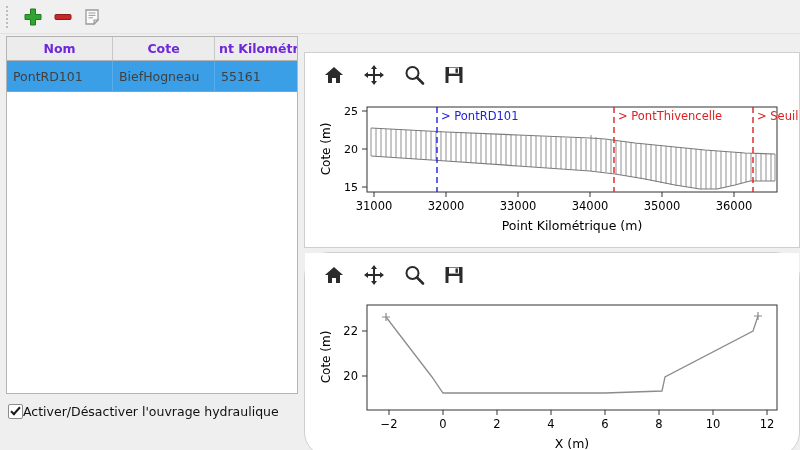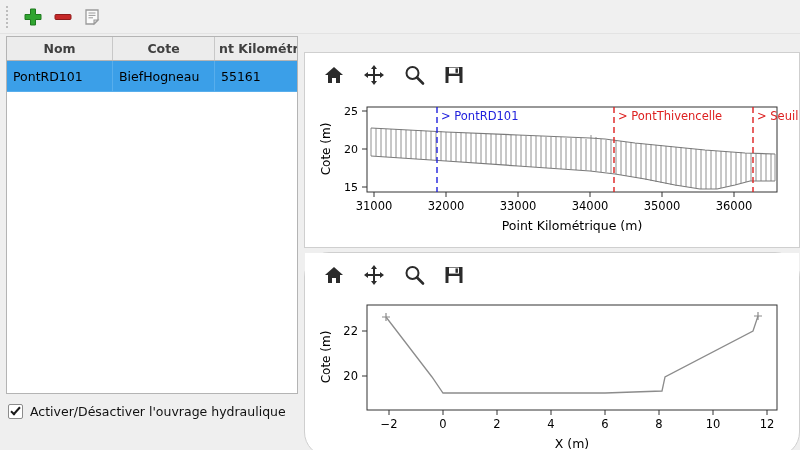--- a/index.html
+++ b/index.html
@@ -63,52 +63,51 @@
     width: 100%;
     table-layout: fixed;
     font-size: 12.5px;
   }
   table.grid th {
     background: #ececec;
     border-right: 1px solid #c8c8c8;
     border-bottom: 1px solid #b4b4b4;
     height: 23px;
     font-weight: bold;
-    color: #404040;
+    color: #6d28d9;
     text-align: center;
     padding: 0 4px;
     overflow: hidden;
     white-space: nowrap;
   }
   table.grid td {
     height: 30px;
     border-right: 1px solid #d7d7d7;
     border-bottom: 1px solid #d7d7d7;
     padding: 0 6px;
     color: #111;
     white-space: nowrap;
     overflow: hidden;
     text-overflow: ellipsis;
   }
   table.grid tr.selected td {
     background: #3b9fe8;
-    color: #000000;
+    color: #404040;
     border-right: 1px solid #58aeec;
     border-bottom: 1px solid #58aeec;
   }
   .col-nom { width: 97px; }
   .col-bief { width: 93px; }
   .col-pk  { width: 100px; }
 
   .checkbox-row {
     position: absolute;
     left: 2px; top: 368px;
     display: flex;
     align-items: center;
-    gap: 7px;
     font-size: 12.5px;
     color: #111;
   }
   .cb {
     width: 13px; height: 13px;
     border: 1px solid #8c8c8c;
     background: #fff;
     border-radius: 2px;
     position: relative;
     display: inline-block;

